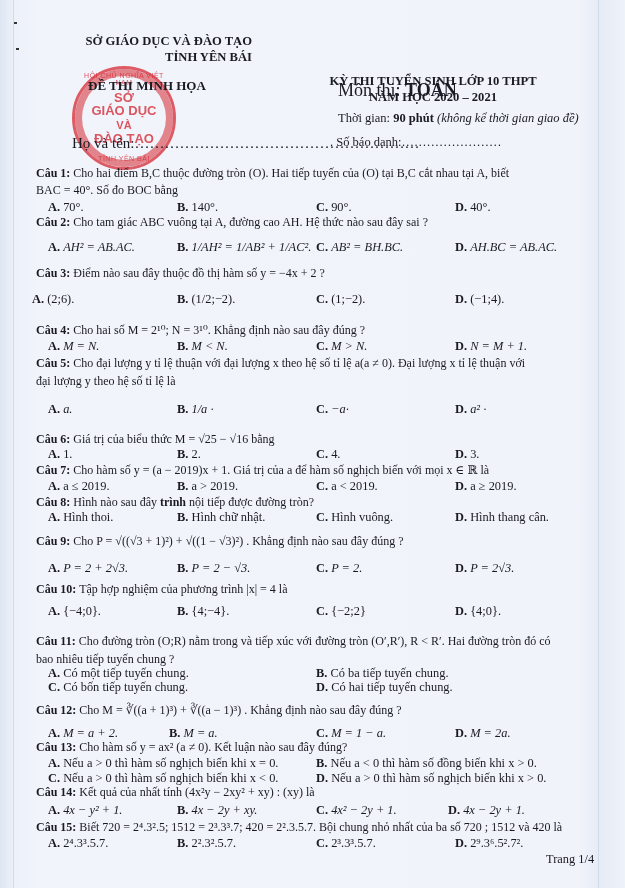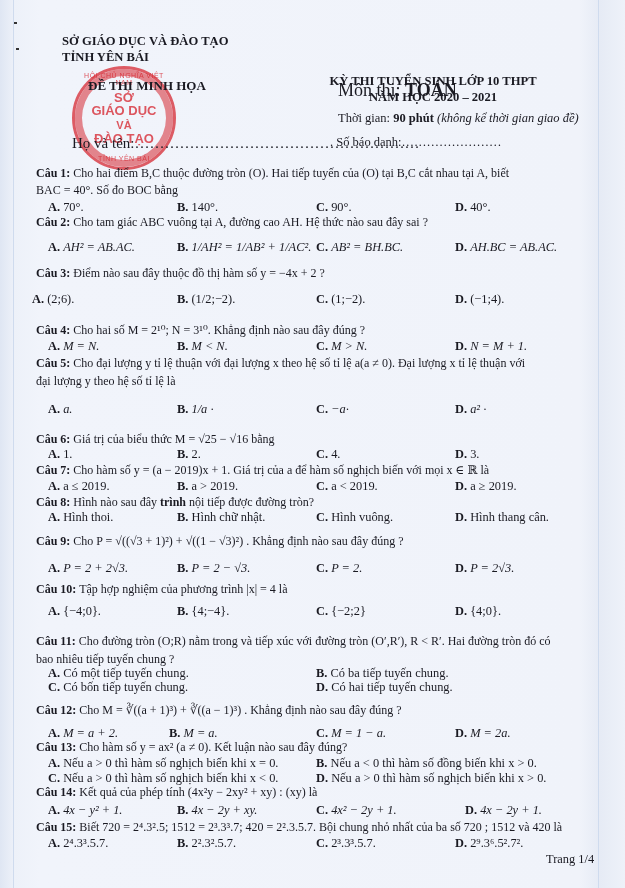--- a/index.html
+++ b/index.html
@@ -11,21 +11,21 @@
     position: relative;
     font-size: 12.2px;
   }
   .page {
     position: absolute; left: 0; top: 0; width: 625px; height: 888px;
     background: linear-gradient(90deg, #dfe6f3 0px, #edf1f9 14px, #f1f4fb 40px, #f0f3fa 580px, #e6ebf5 600px, #eef2f9 625px);
   }
   .edge-line { position: absolute; top: 0; width: 1px; height: 888px; background: #cfdbee; }
   .mark { position: absolute; width: 3px; height: 2px; background: #333; }
 
-  .hdr-left { position: absolute; left: 62px; top: 33px; width: 190px; text-align: left; font-weight: bold; font-size: 12.6px; line-height: 16px; }
+  .hdr-left { position: absolute; left: 62px; top: 33px; width: 190px; text-align: right; font-weight: bold; font-size: 12.6px; line-height: 16px; }
   .hdr-right { position: absolute; left: 318px; top: 33px; width: 230px; text-align: center; font-weight: bold; font-size: 12.6px; line-height: 16px; margin-top: 40px; }
   .sample-title { position: absolute; left: 88px; top: 78px; font-weight: bold; font-size: 13px; }
   .sample-sub { position: absolute; left: 63px; top: 94px; font-style: italic; font-size: 12.5px; }
   .subject { position: absolute; left: 338px; top: 80px; font-size: 18px; }
   .duration { position: absolute; left: 338px; top: 96px; font-size: 12.5px; margin-top: 15px; }
   .name-line { position: absolute; left: 72px; top: 135px; font-size: 15px; }
   .sbd-line { position: absolute; left: 330px; top: 135px; font-size: 12.5px; }
 
   .stamp {
     position: absolute; left: 72px; top: 66px; width: 104px; height: 104px;
@@ -155,25 +155,25 @@
   <div class="opt" style="left:169px;top:726px"><b>B.</b> <span class="ital">M = a.</span></div>
   <div class="opt" style="left:316px;top:726px"><b>C.</b> <span class="ital">M = 1 − a.</span></div>
   <div class="opt" style="left:455px;top:726px"><b>D.</b> <span class="ital">M = 2a.</span></div>
 
   <div class="q" style="top:740px"><b class="qn">Câu 13:</b><span> Cho hàm số y = ax² (a ≠ 0). Kết luận nào sau đây đúng?</span></div>
   <div class="opt" style="left:48px;top:756px"><b>A.</b> <span>Nếu a &gt; 0 thì hàm số nghịch biến khi x = 0.</span></div>
   <div class="opt" style="left:316px;top:756px"><b>B.</b> <span>Nếu a &lt; 0 thì hàm số đồng biến khi x &gt; 0.</span></div>
   <div class="opt" style="left:48px;top:771px"><b>C.</b> <span>Nếu a &gt; 0 thì hàm số nghịch biến khi x &lt; 0.</span></div>
   <div class="opt" style="left:316px;top:771px"><b>D.</b> <span>Nếu a &gt; 0 thì hàm số nghịch biến khi x &gt; 0.</span></div>
 
-  <div class="q" style="top:785px"><b class="qn">Câu 14:</b><span> Kết quả của phép tính (4x²y − 2xy² + xy) : (xy) là</span></div>
+  <div class="q" style="top:785px"><b class="qn">Câu 14:</b><span> Kết quả của nhất tính (4x²y − 2xy² + xy) : (xy) là</span></div>
   <div class="opt" style="left:48px;top:803px"><b>A.</b> <span class="ital">4x − y² + 1.</span></div>
   <div class="opt" style="left:177px;top:803px"><b>B.</b> <span class="ital">4x − 2y + xy.</span></div>
   <div class="opt" style="left:316px;top:803px"><b>C.</b> <span class="ital">4x² − 2y + 1.</span></div>
-  <div class="opt" style="left:465px;top:803px"><b>D.</b> <span class="ital">4x − 2y + 1.</span></div>
+  <div class="opt" style="left:448px;top:803px"><b>D.</b> <span class="ital">4x − 2y + 1.</span></div>
 
   <div class="q" style="top:820px;font-size:12px"><b class="qn">Câu 15:</b><span> Biết 720 = 2⁴.3².5; 1512 = 2³.3³.7; 420 = 2².3.5.7. Bội chung nhỏ nhất của ba số 720 ; 1512 và 420 là</span></div>
   <div class="opt" style="left:48px;top:836px"><b>A.</b> <span>2⁴.3³.5.7.</span></div>
   <div class="opt" style="left:177px;top:836px"><b>B.</b> <span>2².3².5.7.</span></div>
   <div class="opt" style="left:316px;top:836px"><b>C.</b> <span>2³.3³.5.7.</span></div>
   <div class="opt" style="left:455px;top:836px"><b>D.</b> <span>2⁹.3⁶.5².7².</span></div>
 
   <div class="page-num">Trang 1/4</div>
 </div>
 

